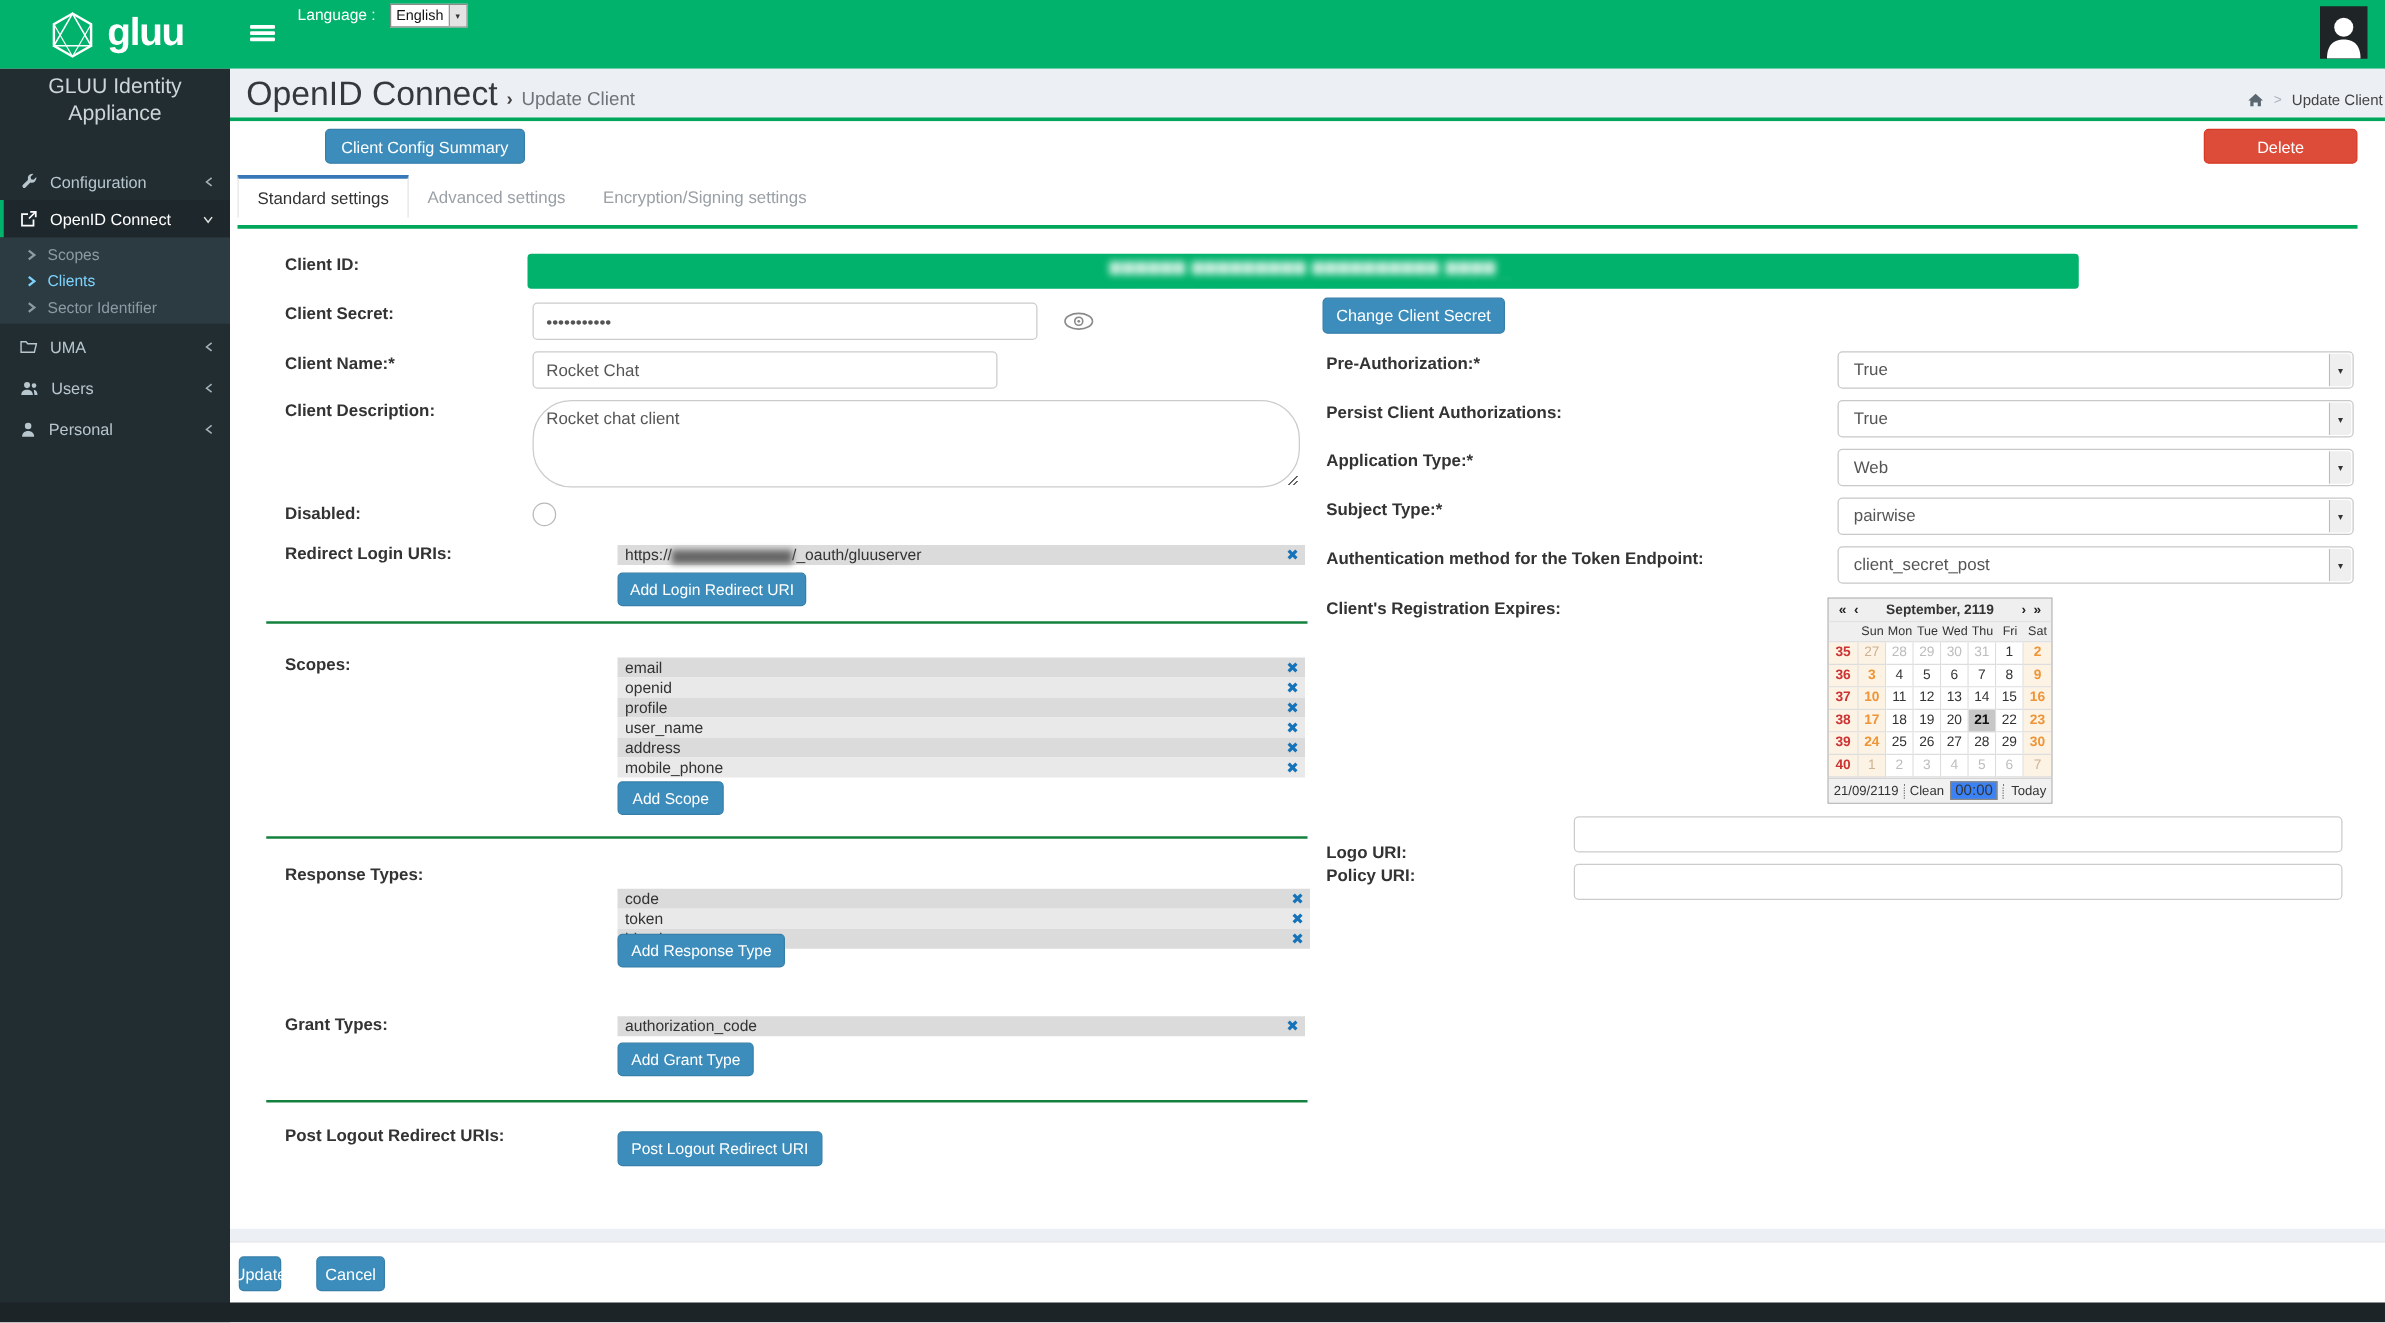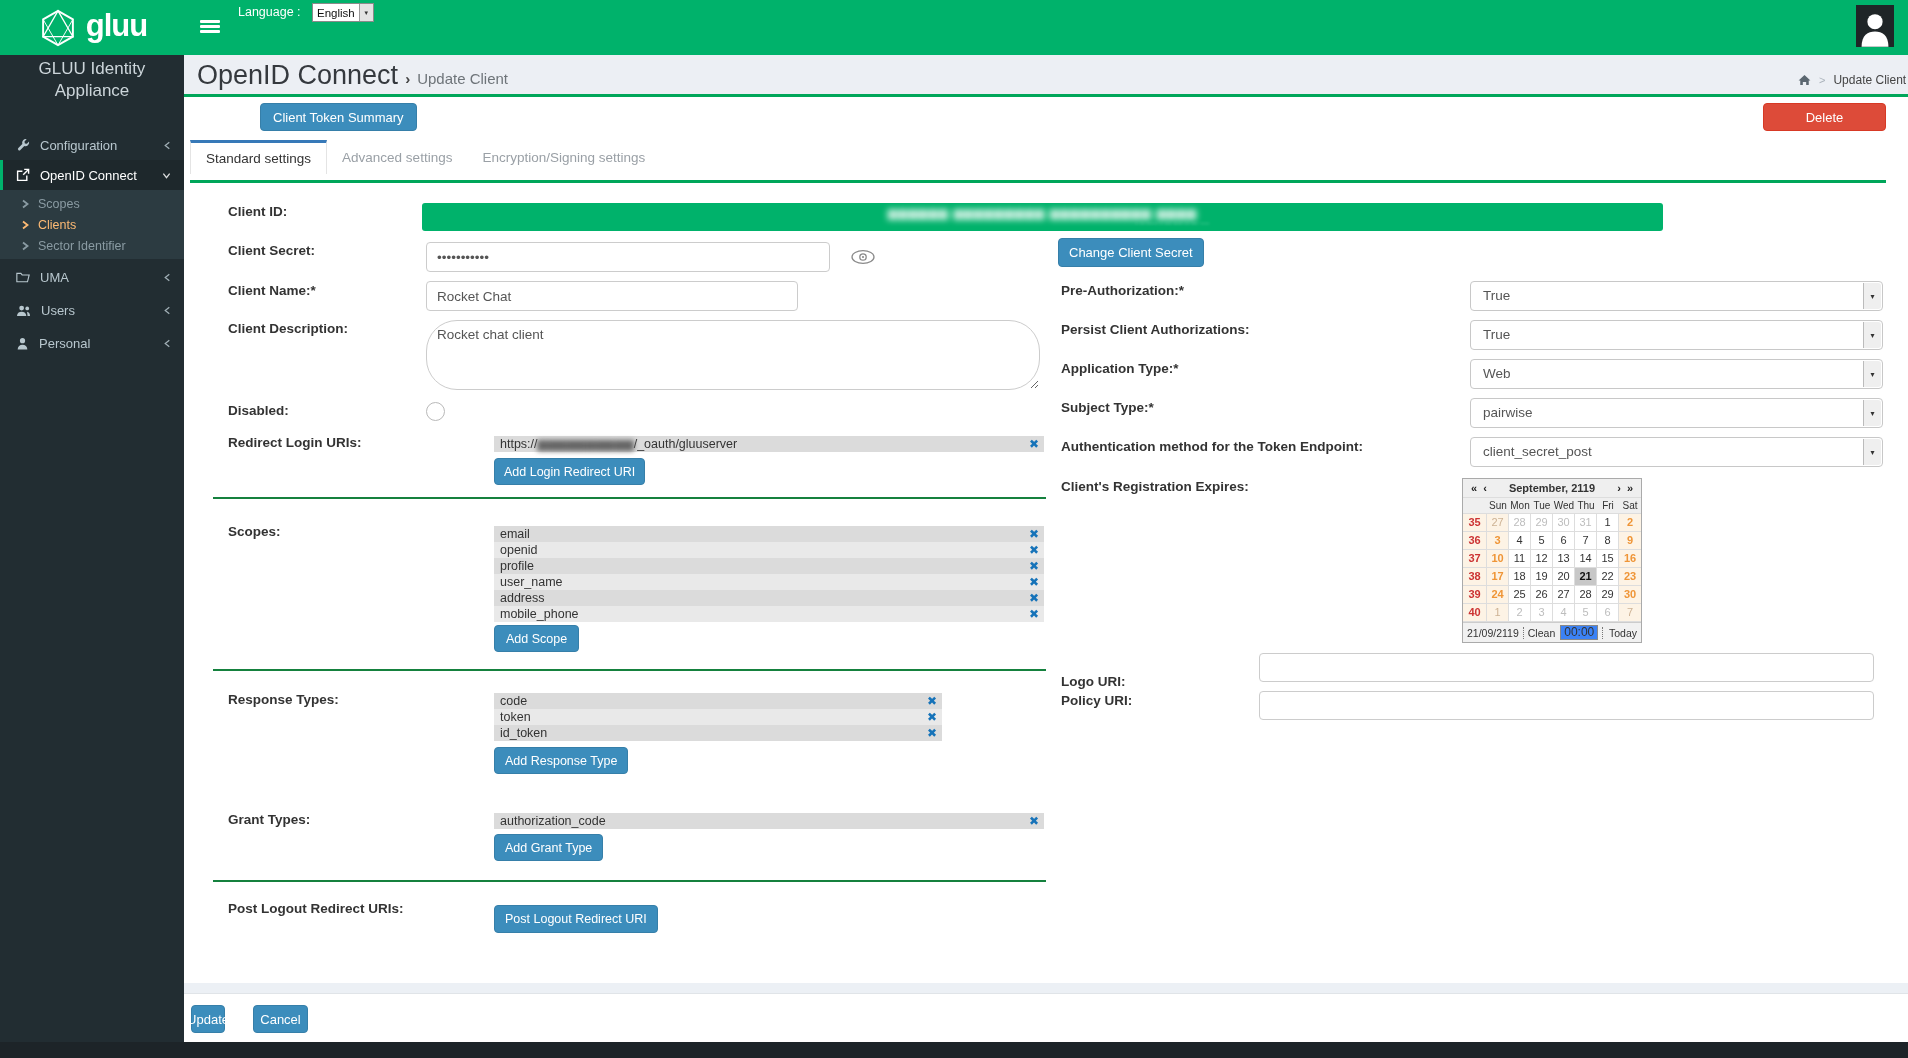--- a/index.html
+++ b/index.html
@@ -22,21 +22,21 @@
   .sb-title{position:absolute;left:0;top:58px;width:184px;text-align:center;color:#ccd5da;font-size:17px;line-height:22px;}
   #sidebar-menu{position:absolute;left:0;top:130px;width:184px;}
   .sb-item{height:30px;display:flex;align-items:center;padding:0 12px 0 16px;color:#b8c7ce;font-size:13px;cursor:pointer;}
   .sb-item.gap{margin-top:3px;}
   .sb-item .lbl{margin-left:10px;}
   .sb-item .chev{margin-left:auto;opacity:.85;display:flex;align-items:center;}
   .sb-item.active{background:#1e282c;color:#fff;border-left:3px solid #00b26b;padding-left:13px;}
   .sb-sub{background:#2c3b41;padding:3px 0;}
   .sb-subitem{height:21px;display:flex;align-items:center;padding:0 12px 0 20px;color:#8a9ba3;font-size:12.5px;cursor:pointer;}
   .sb-subitem .lbl{margin-left:8px;}
-  .sb-subitem.bright{color:#fdba74;}
+  .sb-subitem.bright{color:#7dd3fc;}
   
   .head-band{left:184px;top:55px;width:1724px;height:39px;background:#eceff4;}
   .page-title{left:197px;top:60px;display:flex;align-items:baseline;white-space:nowrap;}
   .page-title .t1{font-size:27px;color:#35393e;}
   .page-title .sep{font-size:15px;color:#444;margin:0 7px;font-weight:bold;}
   .page-title .t2{font-size:15px;color:#6e7479;}
   .breadcrumb{left:1798px;top:73px;display:flex;align-items:center;gap:8px;font-size:12px;color:#444;white-space:nowrap;}
   .breadcrumb .bsep{color:#aab2ba;font-size:11px;}
   .green-line{background:#00a65a;}
   .content{left:184px;top:97px;width:1724px;height:886px;background:#fff;}
@@ -254,21 +254,21 @@
           <path d="M7 1 13.4 7h-1.8v5H8.8V8.6H5.2V12H2.4V7H.6z" fill="#5b6770"></path>
         </svg>
     </span>
     <span class="bsep">&gt;</span>
     <span>Update Client</span>
   </div>
   <div class="abs green-line" style="left:184px;top:94px;width:1724px;height:3px;"></div>
 
   <div class="abs content"></div>
 
-  <div class="abs btn" style="left:260px;top:103px;height:28px;padding:0 12px;">Client Token Summary</div>
+  <div class="abs btn" style="left:260px;top:103px;height:28px;padding:0 12px;">Client Config Summary</div>
   <div class="abs btn red" style="left:1763px;top:103px;width:123px;height:28px;">Delete</div>
 
   <div class="abs tabs">
     <div class="tab active">Standard settings</div>
     <div class="tab">Advanced settings</div>
     <div class="tab">Encryption/Signing settings</div>
   </div>
   <div class="abs green-line" style="left:190px;top:180px;width:1696px;height:3px;"></div>
 
   <div class="flabel" style="left:228px;top:204px;">Client ID:</div>
@@ -315,21 +315,21 @@
       <div class="lrow"><span>profile</span><span class="x">✖</span></div>
       <div class="lrow"><span>user_name</span><span class="x">✖</span></div>
       <div class="lrow"><span>address</span><span class="x">✖</span></div>
       <div class="lrow"><span>mobile_phone</span><span class="x">✖</span></div>
     </div>
   <div class="abs btn" style="left:494px;top:625px;height:27px;padding:0 11px;font-size:12.5px;">Add Scope</div>
 
   <div class="gdiv" style="left:213px;top:669px;width:833px;"></div>
 
   <div class="flabel" style="left:228px;top:692px;">Response Types:</div>
-  <div class="abs" id="response-list" style="left:494px;top:693px;width:448px;border-radius:19px;">
+  <div class="abs" id="response-list" style="left:494px;top:711px;width:554px;border-radius:19px;">
       <div class="lrow"><span>code</span><span class="x">✖</span></div>
       <div class="lrow"><span>token</span><span class="x">✖</span></div>
       <div class="lrow"><span>id_token</span><span class="x">✖</span></div>
     </div>
   <div class="abs btn" style="left:494px;top:747px;height:27px;padding:0 10px;font-size:12.5px;">Add Response Type</div>
 
   <div class="flabel" style="left:228px;top:812px;">Grant Types:</div>
   <div class="abs" id="grant-list" style="left:494px;top:813px;width:550px;">
       <div class="lrow"><span>authorization_code</span><span class="x">✖</span></div>
     </div>

